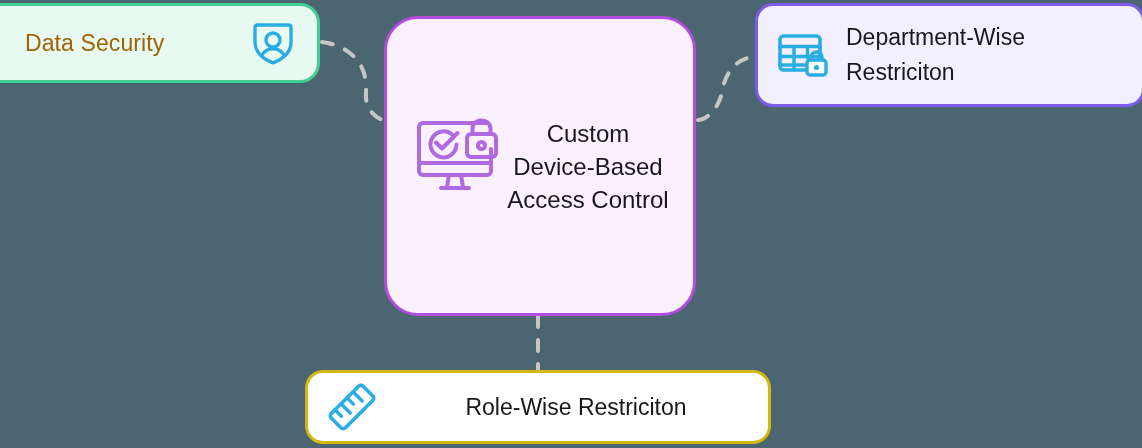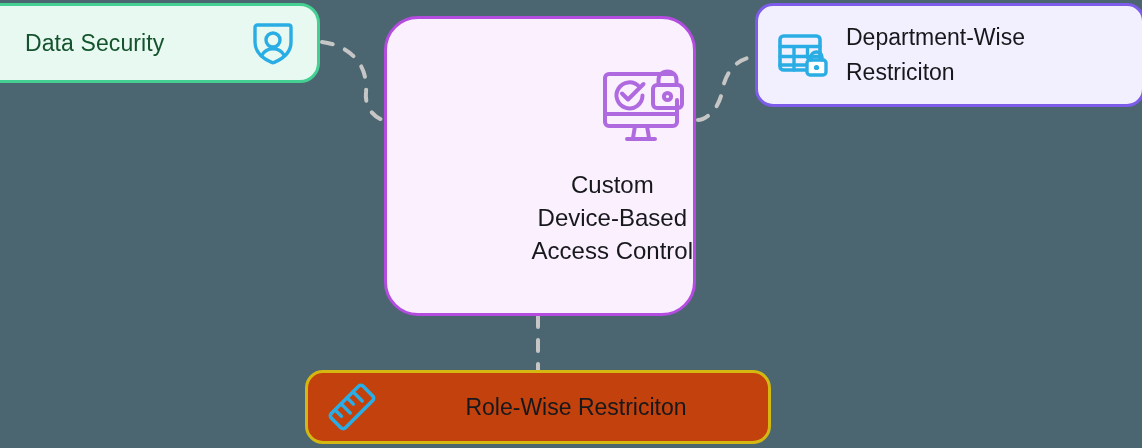--- a/index.html
+++ b/index.html
@@ -39,21 +39,21 @@
     width: 338px;
     height: 80px;
     background: #e7f9f0;
     border: 3px solid #45cf92;
     border-radius: 20px;
     padding: 0 22px 0 40px;
     justify-content: space-between;
   }
   #card-data-security .card-label {
     font-size: 23px;
-    color: #14532d;
+    color: #a16207;
     letter-spacing: 0.1px;
     white-space: nowrap;
   }
 
   
   #card-department {
     left: 755px;
     top: 3px;
     width: 390px;
     height: 104px;
@@ -71,42 +71,42 @@
 
   
   #card-center {
     left: 384px;
     top: 16px;
     width: 312px;
     height: 300px;
     background: #fbf0fe;
     border: 3px solid #b44ce0;
     border-radius: 34px;
-    flex-direction: column;
+    flex-direction: row;
     justify-content: center;
-    align-items: flex-end;
+    align-items: center;
   }
   #card-center .center-icon {
     margin-bottom: 18px;
   }
   #card-center .card-label {
     font-size: 24px;
     line-height: 33px;
     color: #17181c;
     text-align: center;
     white-space: pre-line;
   }
 
   
   #card-role {
     left: 305px;
     top: 370px;
     width: 466px;
     height: 74px;
-    background: #c2410c;
+    background: #ffffff;
     border: 3px solid #d4b811;
     border-radius: 18px;
     padding: 0 20px 0 18px;
     gap: 26px;
   }
   #card-role .card-label {
     font-size: 23px;
     color: #17181c;
     flex: 1;
     text-align: center;

